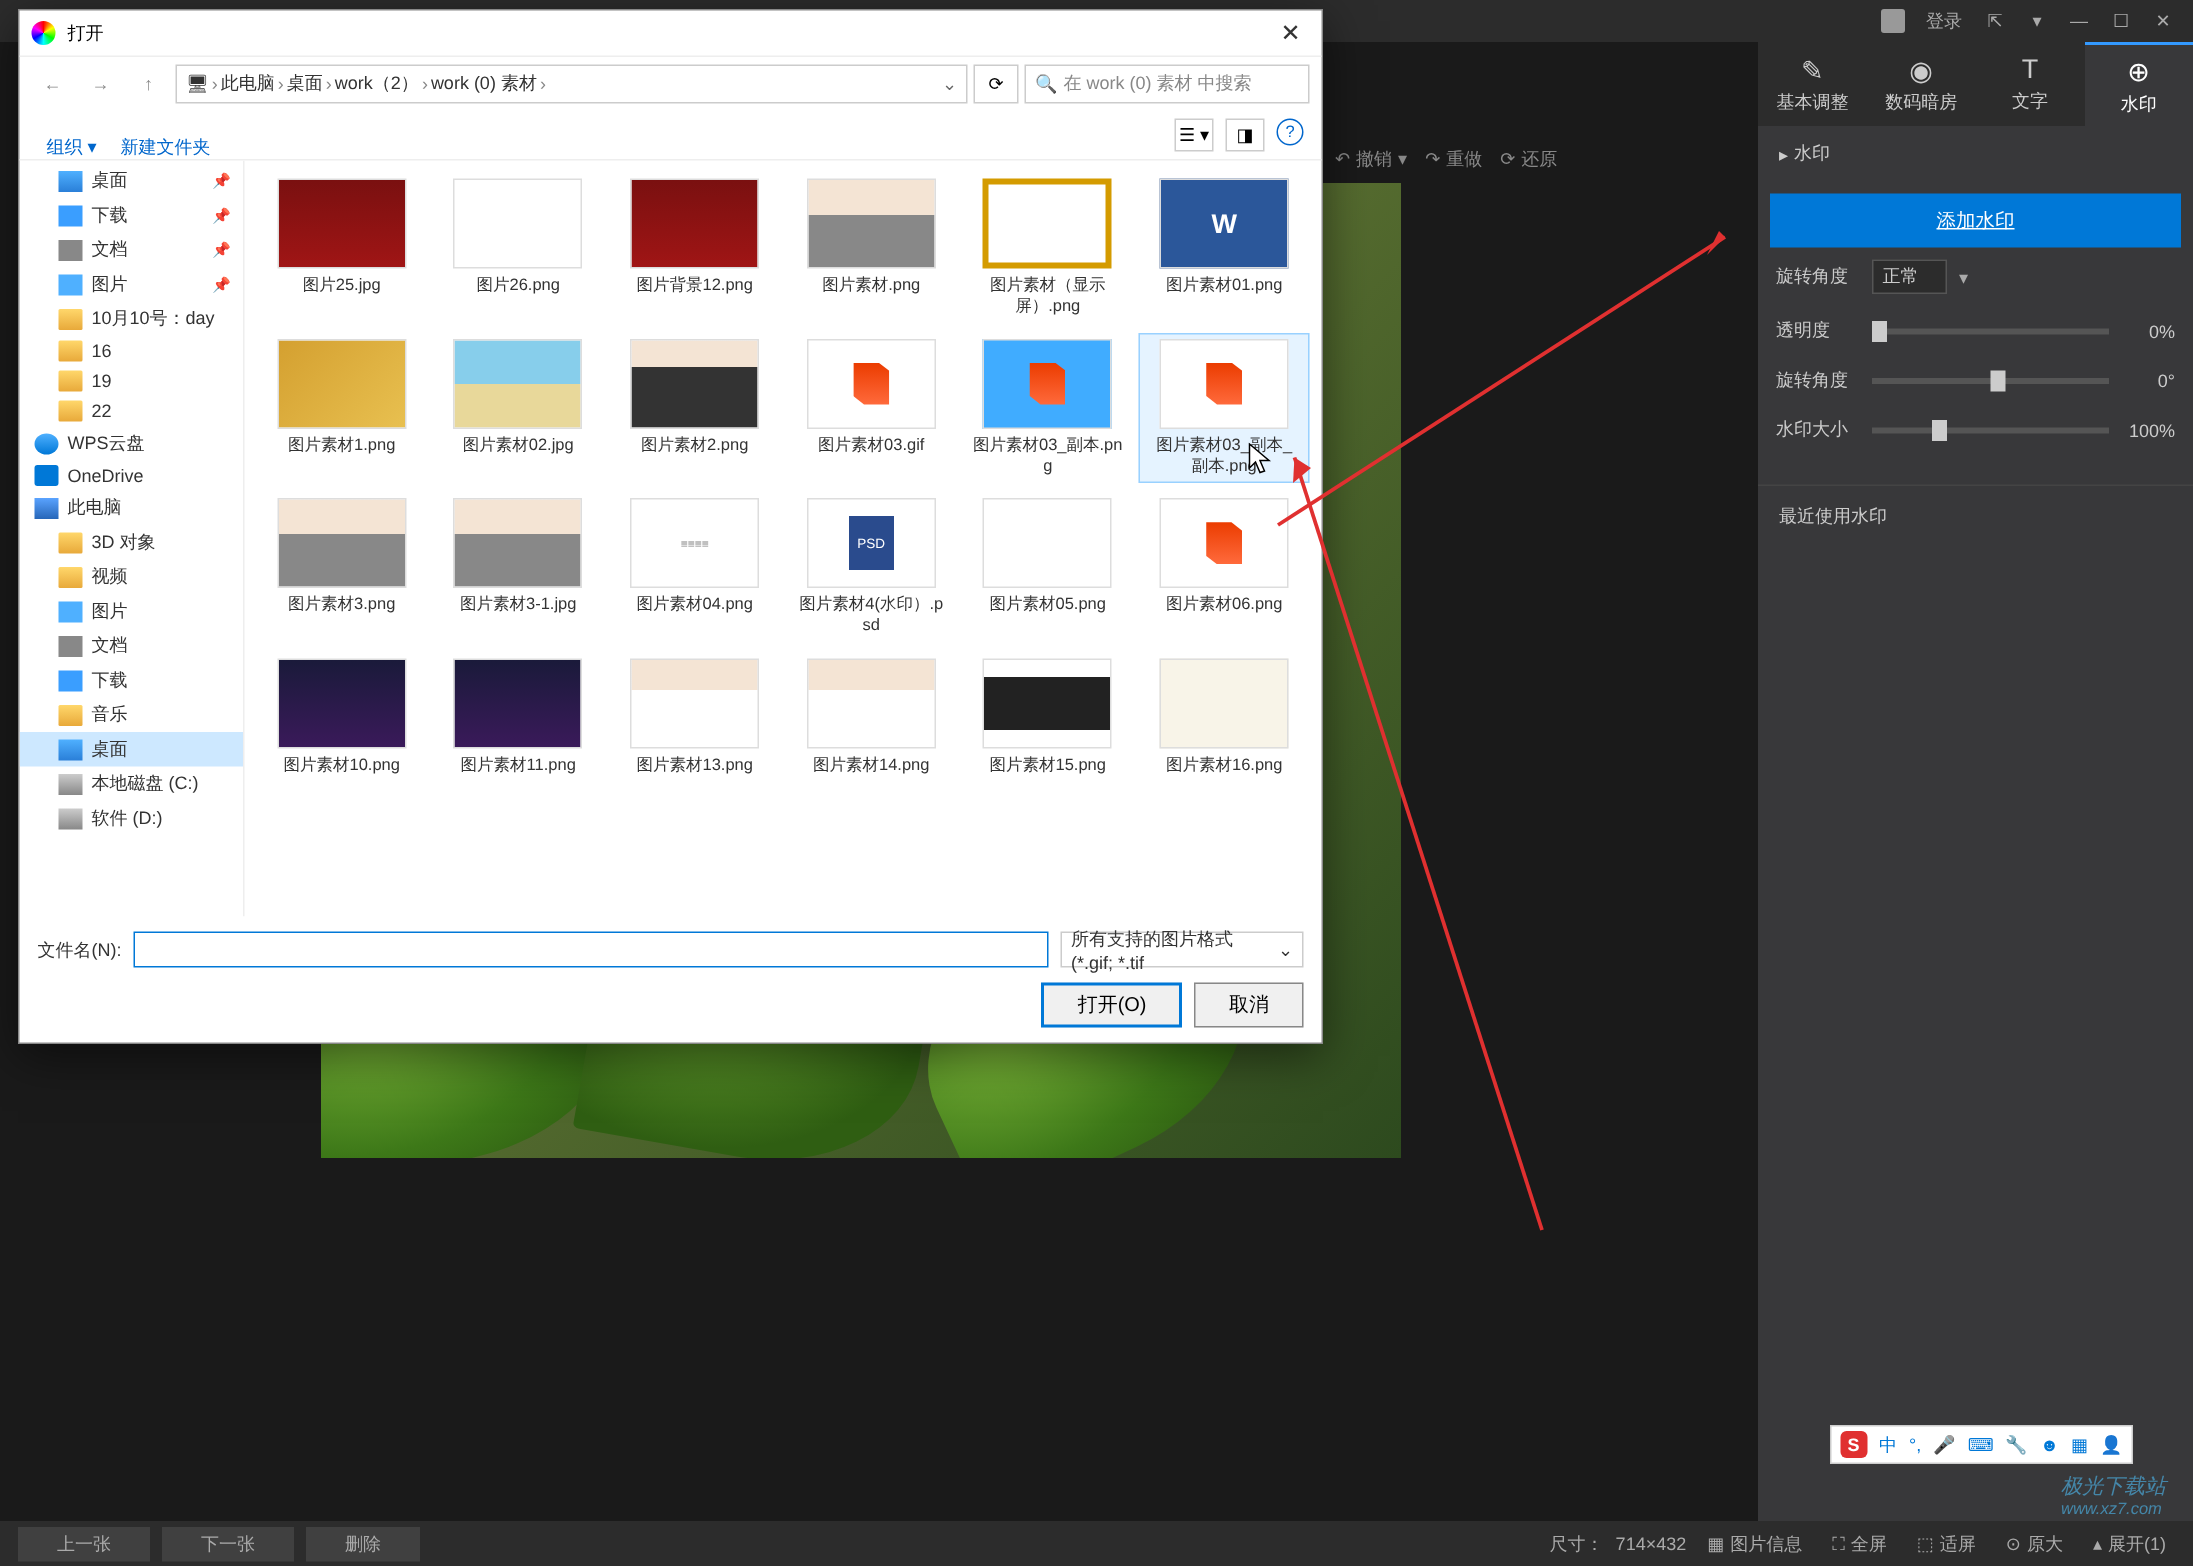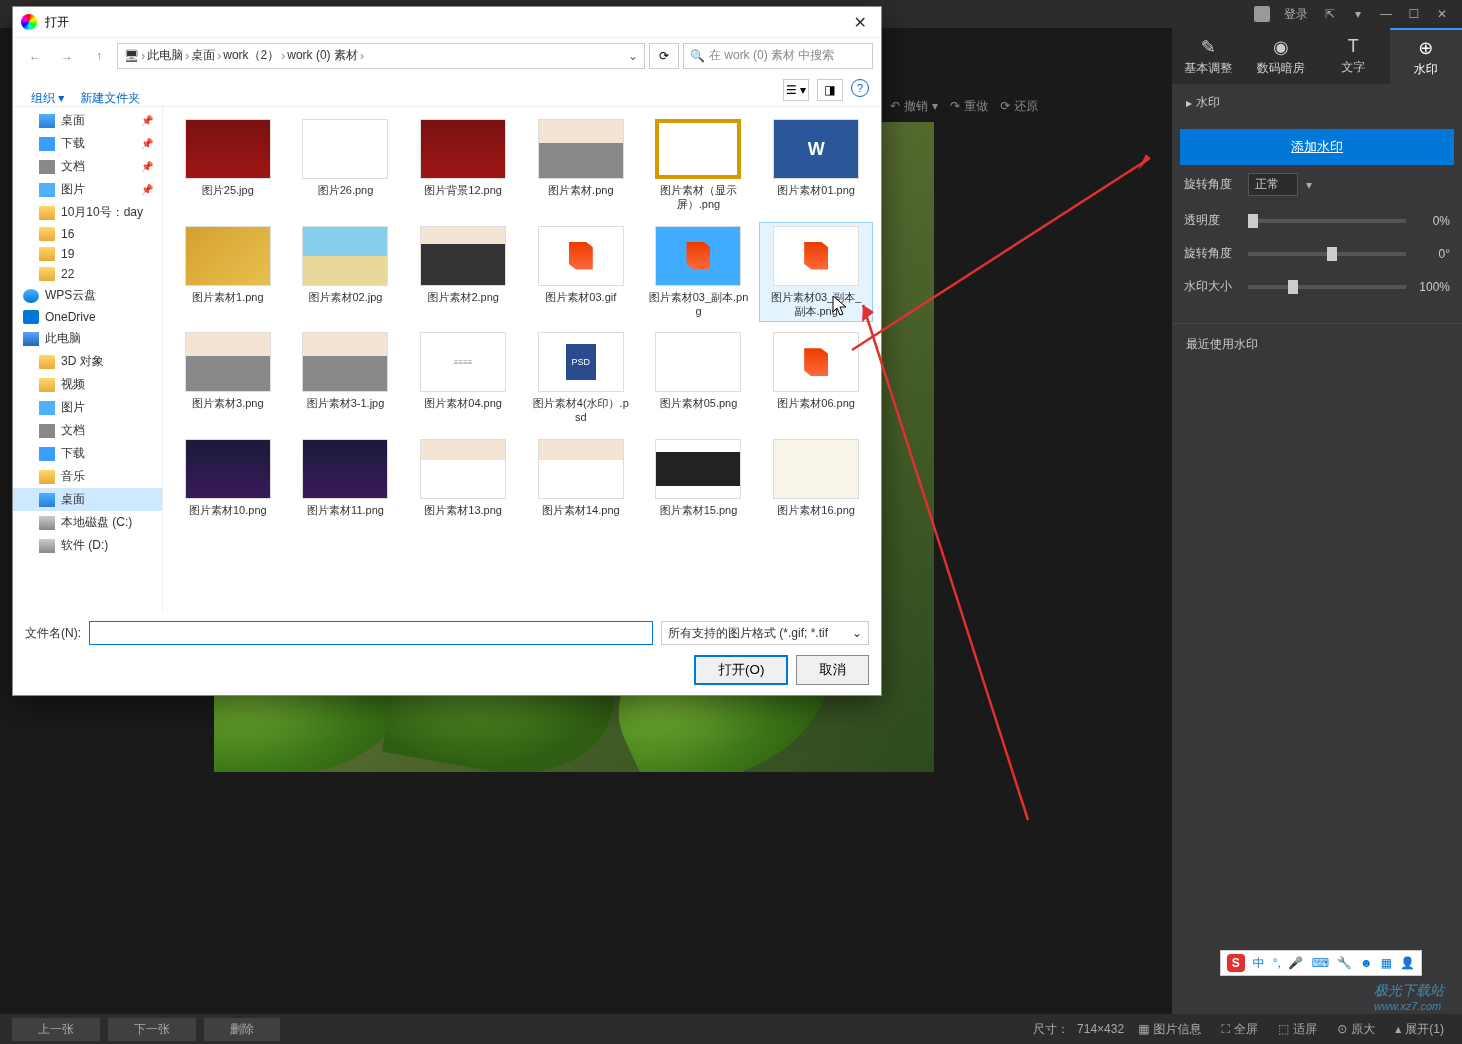--- a/index.html
+++ b/index.html
@@ -84,21 +84,21 @@
 .fd-grid { flex: 1; overflow-y: auto; padding: 8px; display: grid; grid-template-columns: repeat(6, 1fr); gap: 6px 4px; align-content: start; position: relative; }
 .file-item { display: flex; flex-direction: column; align-items: center; padding: 4px; cursor: pointer; }
 .file-item.hover { background: #e5f3ff; border: 1px solid #99d1ff; padding: 3px; }
 .thumb { width: 86px; height: 60px; display: flex; align-items: center; justify-content: center; border: 1px solid #ddd; background: #f4f4f4; overflow: hidden; font-size: 10px; color: #888; }
 .fname { text-align: center; font-size: 11px; color: #333; margin-top: 4px; line-height: 1.3; max-width: 100px; word-break: break-all; }
 
 .fd-footer { padding: 10px 12px; display: flex; flex-direction: column; gap: 10px; }
 .fn-row { display: flex; align-items: center; gap: 8px; }
 .fn-label { color: #333; }
 .fn-input { flex: 1; height: 24px; border: 1px solid #0078d7; padding: 0 6px; outline: none; }
-.fn-select { width: 208px; height: 24px; border: 1px solid #ccc; padding: 0 6px; color: #333; display: flex; align-items: center; justify-content: space-between; }
+.fn-select { width: 162px; height: 24px; border: 1px solid #ccc; padding: 0 6px; color: #333; display: flex; align-items: center; justify-content: space-between; }
 .btn-row { display: flex; justify-content: flex-end; gap: 8px; }
 .dlg-btn { padding: 4px 22px; border: 1px solid #888; background: #f0f0f0; cursor: pointer; }
 .dlg-btn.primary { border: 2px solid #0078d7; }
 
 
 .arrow { position: absolute; pointer-events: none; }
 .arrow-line { stroke: #e03030; stroke-width: 2.5; fill: none; }
 .arrow-head { fill: #e03030; }
 
 

